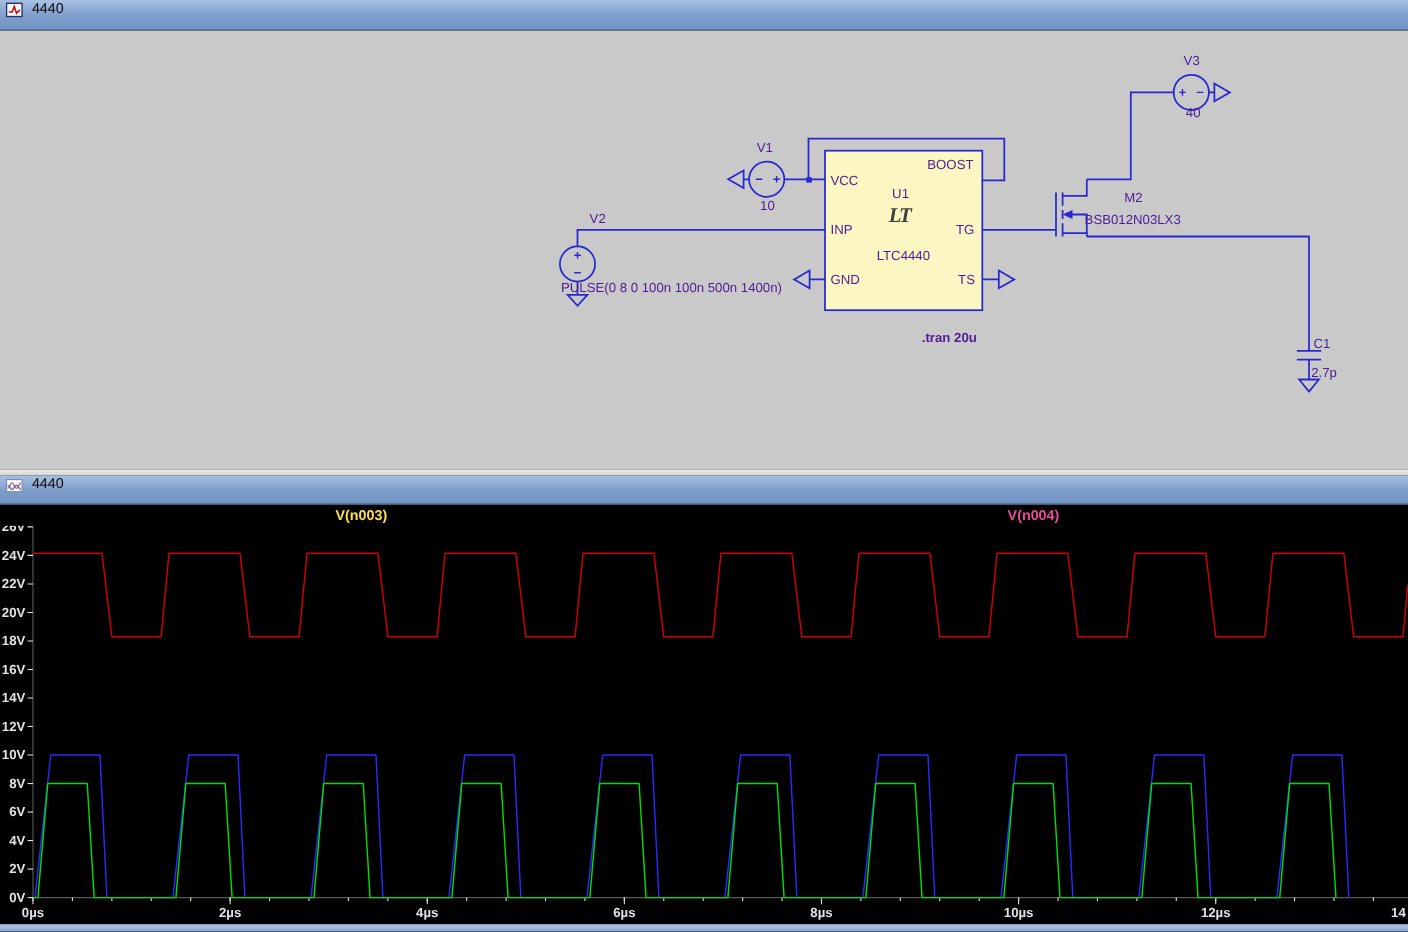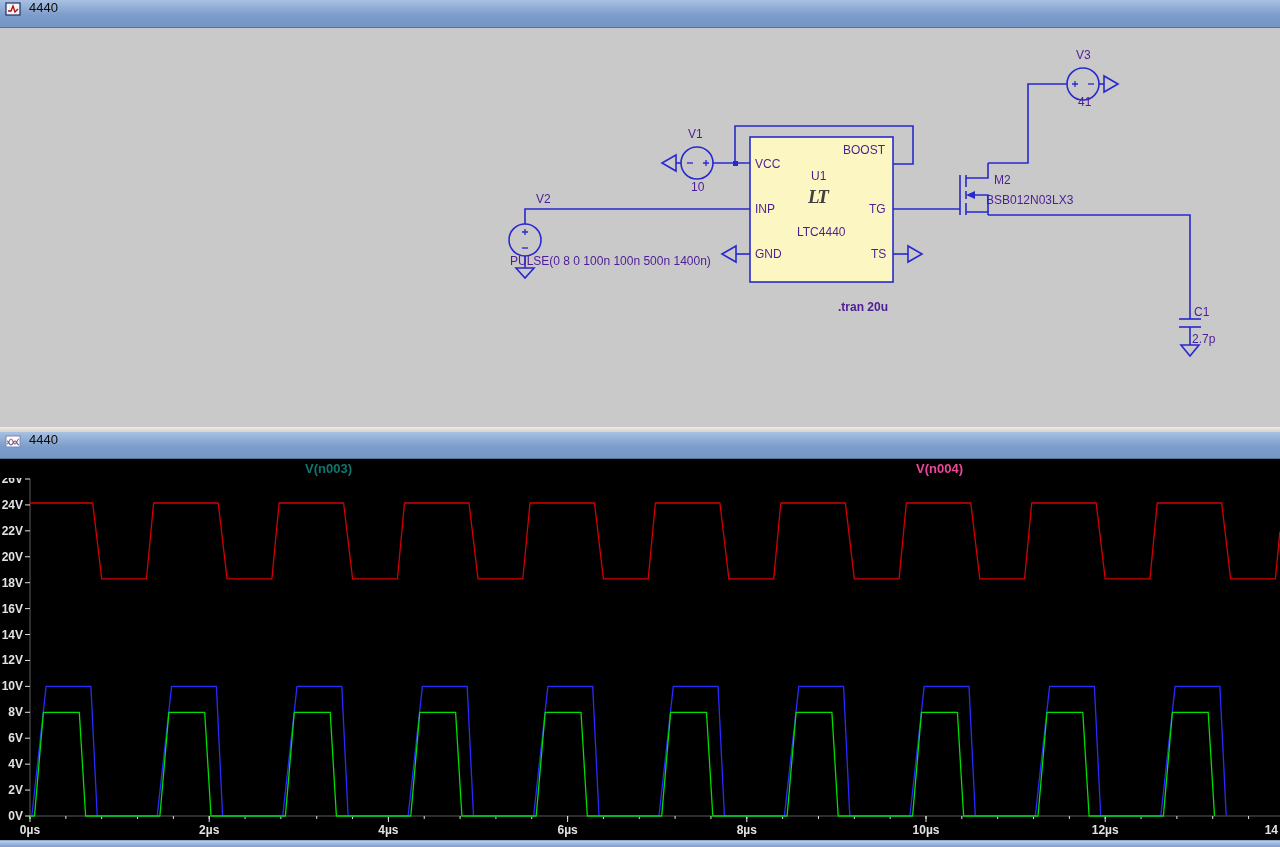--- a/index.html
+++ b/index.html
@@ -107,34 +107,34 @@
 
           <rect x="750" y="109" width="143" height="145" fill="#fcf7c2"></rect>
         </g>
       </svg>
 
       <div class="slabel" style="left:688px;top:99px">V1</div>
       <div class="slabel" style="left:691px;top:152px">10</div>
       <div class="slabel" style="left:536px;top:164px">V2</div>
       <div class="slabel" style="left:510px;top:226px">PULSE(0 8 0 100n 100n 500n 1400n)</div>
       <div class="slabel" style="left:1076px;top:20px">V3</div>
-      <div class="slabel" style="left:1078px;top:67px">41</div>
+      <div class="slabel" style="left:1078px;top:67px">40</div>
 
       <div class="slabel" style="left:811px;top:141px">U1</div>
       <div class="lt-logo" style="left:808px;top:158px">LT</div>
       <div class="slabel" style="left:797px;top:197px">LTC4440</div>
 
       <div class="slabel" style="left:755px;top:129px">VCC</div>
       <div class="slabel" style="left:843px;top:115px">BOOST</div>
       <div class="slabel" style="left:755px;top:174px">INP</div>
       <div class="slabel" style="left:869px;top:174px">TG</div>
       <div class="slabel" style="left:755px;top:219px">GND</div>
       <div class="slabel" style="left:871px;top:219px">TS</div>
 
-      <div class="slabel" style="left:994px;top:145px">M2</div>
+      <div class="slabel" style="left:1022px;top:145px">M2</div>
       <div class="slabel" style="left:986px;top:165px">BSB012N03LX3</div>
 
       <div class="slabel" style="left:1194px;top:277px">C1</div>
       <div class="slabel" style="left:1192px;top:304px">2.7p</div>
 
       <div class="slabel bold" style="left:838px;top:272px">.tran 20u</div>
     </div>
   </div>
 
   <div class="divider"></div>
@@ -145,21 +145,21 @@
         <svg width="16" height="16" viewBox="0 0 16 16">
           <rect x="1" y="3" width="14" height="11" fill="#ffffff" stroke="#7a8aa8" stroke-width="1"></rect>
           <path d="M2 11 C4 11 4 6 6 6 C8 6 8 11 10 11 C12 11 12 6 14 6" fill="none" stroke="#d05050" stroke-width="1.2"></path>
           <path d="M2 8 C4 8 4 12 6 12 C8 12 8 8 10 8 C12 8 12 12 14 12" fill="none" stroke="#5060c0" stroke-width="1.2"></path>
         </svg>
       </span>
       <span class="title-text">4440</span>
     </div>
 
     <div class="legend-row">
-      <span class="legend-item" style="left: 305px; color: #0f766e;">V(n003)</span>
+      <span class="legend-item" style="left: 305px; color: #fde047;">V(n003)</span>
       <span class="legend-item" style="left: 916px; color: #ec4899;">V(n004)</span>
     </div>
 
     <div class="plot-wrap">
       <svg id="plot-svg" width="1280" height="362" viewBox="0 0 1280 362">
           <line x1="30" y1="1" x2="30" y2="338" stroke="#5a5a5a"></line>
           <line x1="30" y1="338" x2="1280" y2="338" stroke="#5a5a5a"></line>
           <line x1="25" y1="338" x2="30" y2="338" stroke="#e2e2e2"></line>
           <text x="23" y="342" text-anchor="end" class="axis-label">0V</text>
           <line x1="25" y1="312.0769230769231" x2="30" y2="312.0769230769231" stroke="#e2e2e2"></line>

